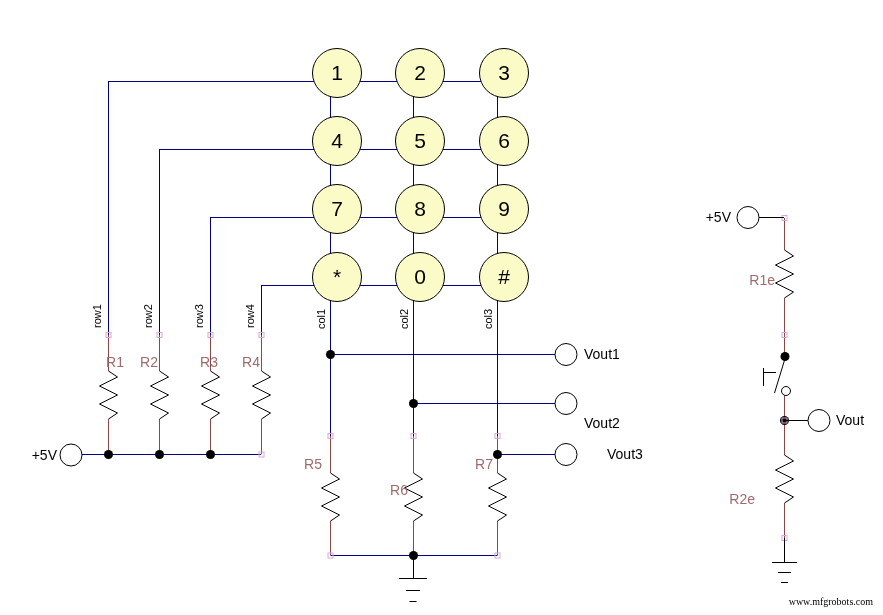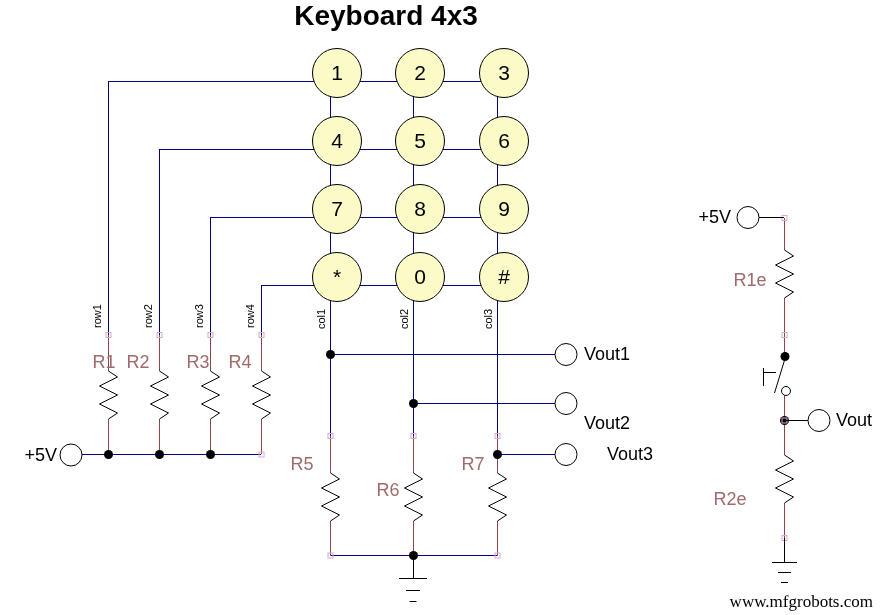--- a/index.html
+++ b/index.html
@@ -13,34 +13,34 @@
     background:var(--button-fill,#FBFBC8);z-index:2;
     display:flex;align-items:center;justify-content:center;
     font-size:21px;color:#000;
   }
   
   .k0{left:312px;top:48px}.k1{left:395px;top:48px}.k2{left:479px;top:48px}
   .k3{left:312px;top:116px}.k4{left:395px;top:116px}.k5{left:479px;top:116px}
   .k6{left:312px;top:184px}.k7{left:395px;top:184px}.k8{left:479px;top:184px}
   .k9{left:312px;top:252px}.k10{left:395px;top:252px}.k11{left:479px;top:252px}
 
-  .lbl{position:absolute;z-index:3;white-space:nowrap;font-size:18px;line-height:14px;}
+  .lbl{position:absolute;z-index:3;white-space:nowrap;font-size:14px;line-height:14px;}
   .title{left:236px;top:2px;width:300px;text-align:center;font-size:28px;line-height:28px;font-weight:bold;}
   .vlabel{width:40px;height:12px;font-size:11px;line-height:12px;text-align:center;transform:rotate(-90deg);}
   .rowl1{left:77px;top:310px}.rowl2{left:128px;top:310px}.rowl3{left:179px;top:310px}.rowl4{left:230px;top:310px}
   .coll1{left:301px;top:313px}.coll2{left:384px;top:313px}.coll3{left:468px;top:313px}
-  .rres{color:var(--resistor-label,#A06A6A);text-align:center;width:40px;}
+  .rres{color:var(--resistor-label,#A06A6A);text-align:right;width:40px;}
   .r1{left:84px;top:355px}.r2{left:118px;top:355px}.r3{left:178px;top:355px}.r4{left:220px;top:355px}
   .r5{left:282px;top:457px}.r6{left:368px;top:483px}.r7{left:453px;top:457px}
   .r1e{left:725px;top:273px;width:50px}.r2e{left:705px;top:492px;width:50px}
   .p5l{left:17px;top:448px;width:40px;text-align:right}
   .p5r{left:691px;top:210px;width:40px;text-align:right}
   .vo1{left:584px;top:347px}.vo2{left:584px;top:416px}.vo3{left:607px;top:447px}
   .voe{left:836px;top:413px}
-  .mark{left:723px;top:595px;width:150px;text-align:right;font-family:"Liberation Serif",serif;font-size:17px;}
+  .mark{left:723px;top:595px;width:150px;text-align:right;font-family:"Liberation Serif",serif;font-size:10px;}
 </style>
 </head>
 <body>
 
 <div class="stage">
 
   <svg class="art" width="883" height="615" viewBox="0 0 883 615" fill="none" stroke-width="1">
 
     <g style="stroke:var(--wire-blue,#000080)">
       <path d="M108 81.5 H504 M159 149.5 H504 M210 217.5 H504 M261 285.5 H504"></path>
@@ -137,21 +137,20 @@
   <div class="key k3">4</div>
   <div class="key k4">5</div>
   <div class="key k5">6</div>
   <div class="key k6">7</div>
   <div class="key k7">8</div>
   <div class="key k8">9</div>
   <div class="key k9">*</div>
   <div class="key k10">0</div>
   <div class="key k11">#</div>
 
-  <div class="lbl title">Keyboard 4x3</div>
 
   <div class="lbl vlabel rowl1">row1</div>
   <div class="lbl vlabel rowl2">row2</div>
   <div class="lbl vlabel rowl3">row3</div>
   <div class="lbl vlabel rowl4">row4</div>
 
   <div class="lbl vlabel coll1">col1</div>
   <div class="lbl vlabel coll2">col2</div>
   <div class="lbl vlabel coll3">col3</div>
 

